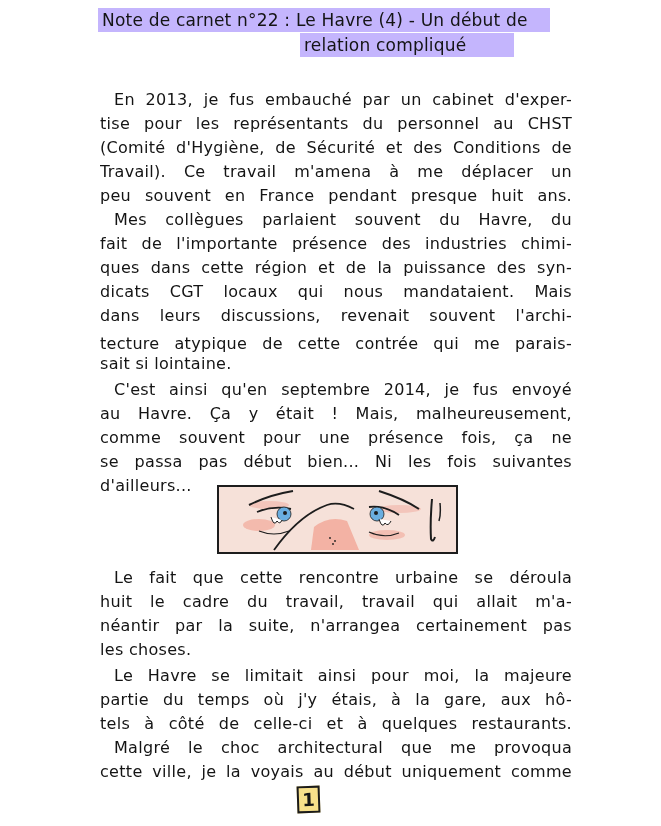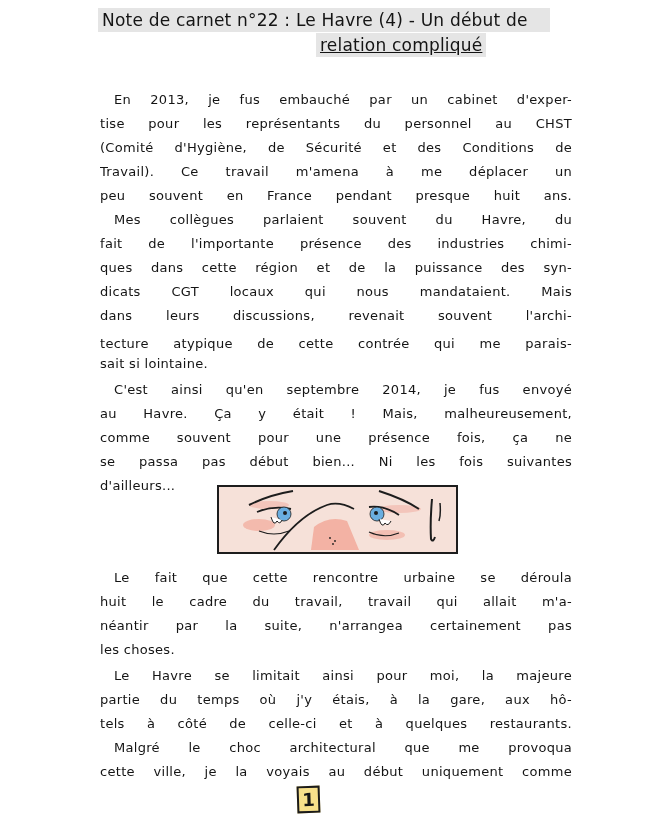--- a/index.html
+++ b/index.html
@@ -17,38 +17,38 @@
     }
     .page {
       position: absolute;
       left: 0; top: 0;
       width: 661px; height: 826px;
       background: #ffffff;
     }
     
     .title-line {
       position: absolute;
-      background: #e5e5e5;
+      background: #c4b5fd;
       font-size: 17px;
       line-height: 24px;
       height: 24px;
       white-space: nowrap;
       letter-spacing: 0.2px;
       padding: 0 4px;
       box-sizing: border-box;
     }
     .title-line-1 { left: 98px; top: 8px; width: 452px; }
-    .title-line-2 { left: 316px; top: 33px; width: 170px; text-decoration: underline; }
+    .title-line-2 { left: 300px; top: 33px; width: 214px; }
 
     
     .text-line {
       position: absolute;
       left: 100px;
       width: 472px;
-      font-size: 13px;
+      font-size: 16px;
       line-height: 24px;
       height: 24px;
       white-space: nowrap;
       letter-spacing: 0.3px;
       text-align: justify;
       text-align-last: justify;
       overflow: hidden;
     }
     .text-line.indent { padding-left: 14px; box-sizing: border-box; }
     .text-line.last { text-align-last: left; }

